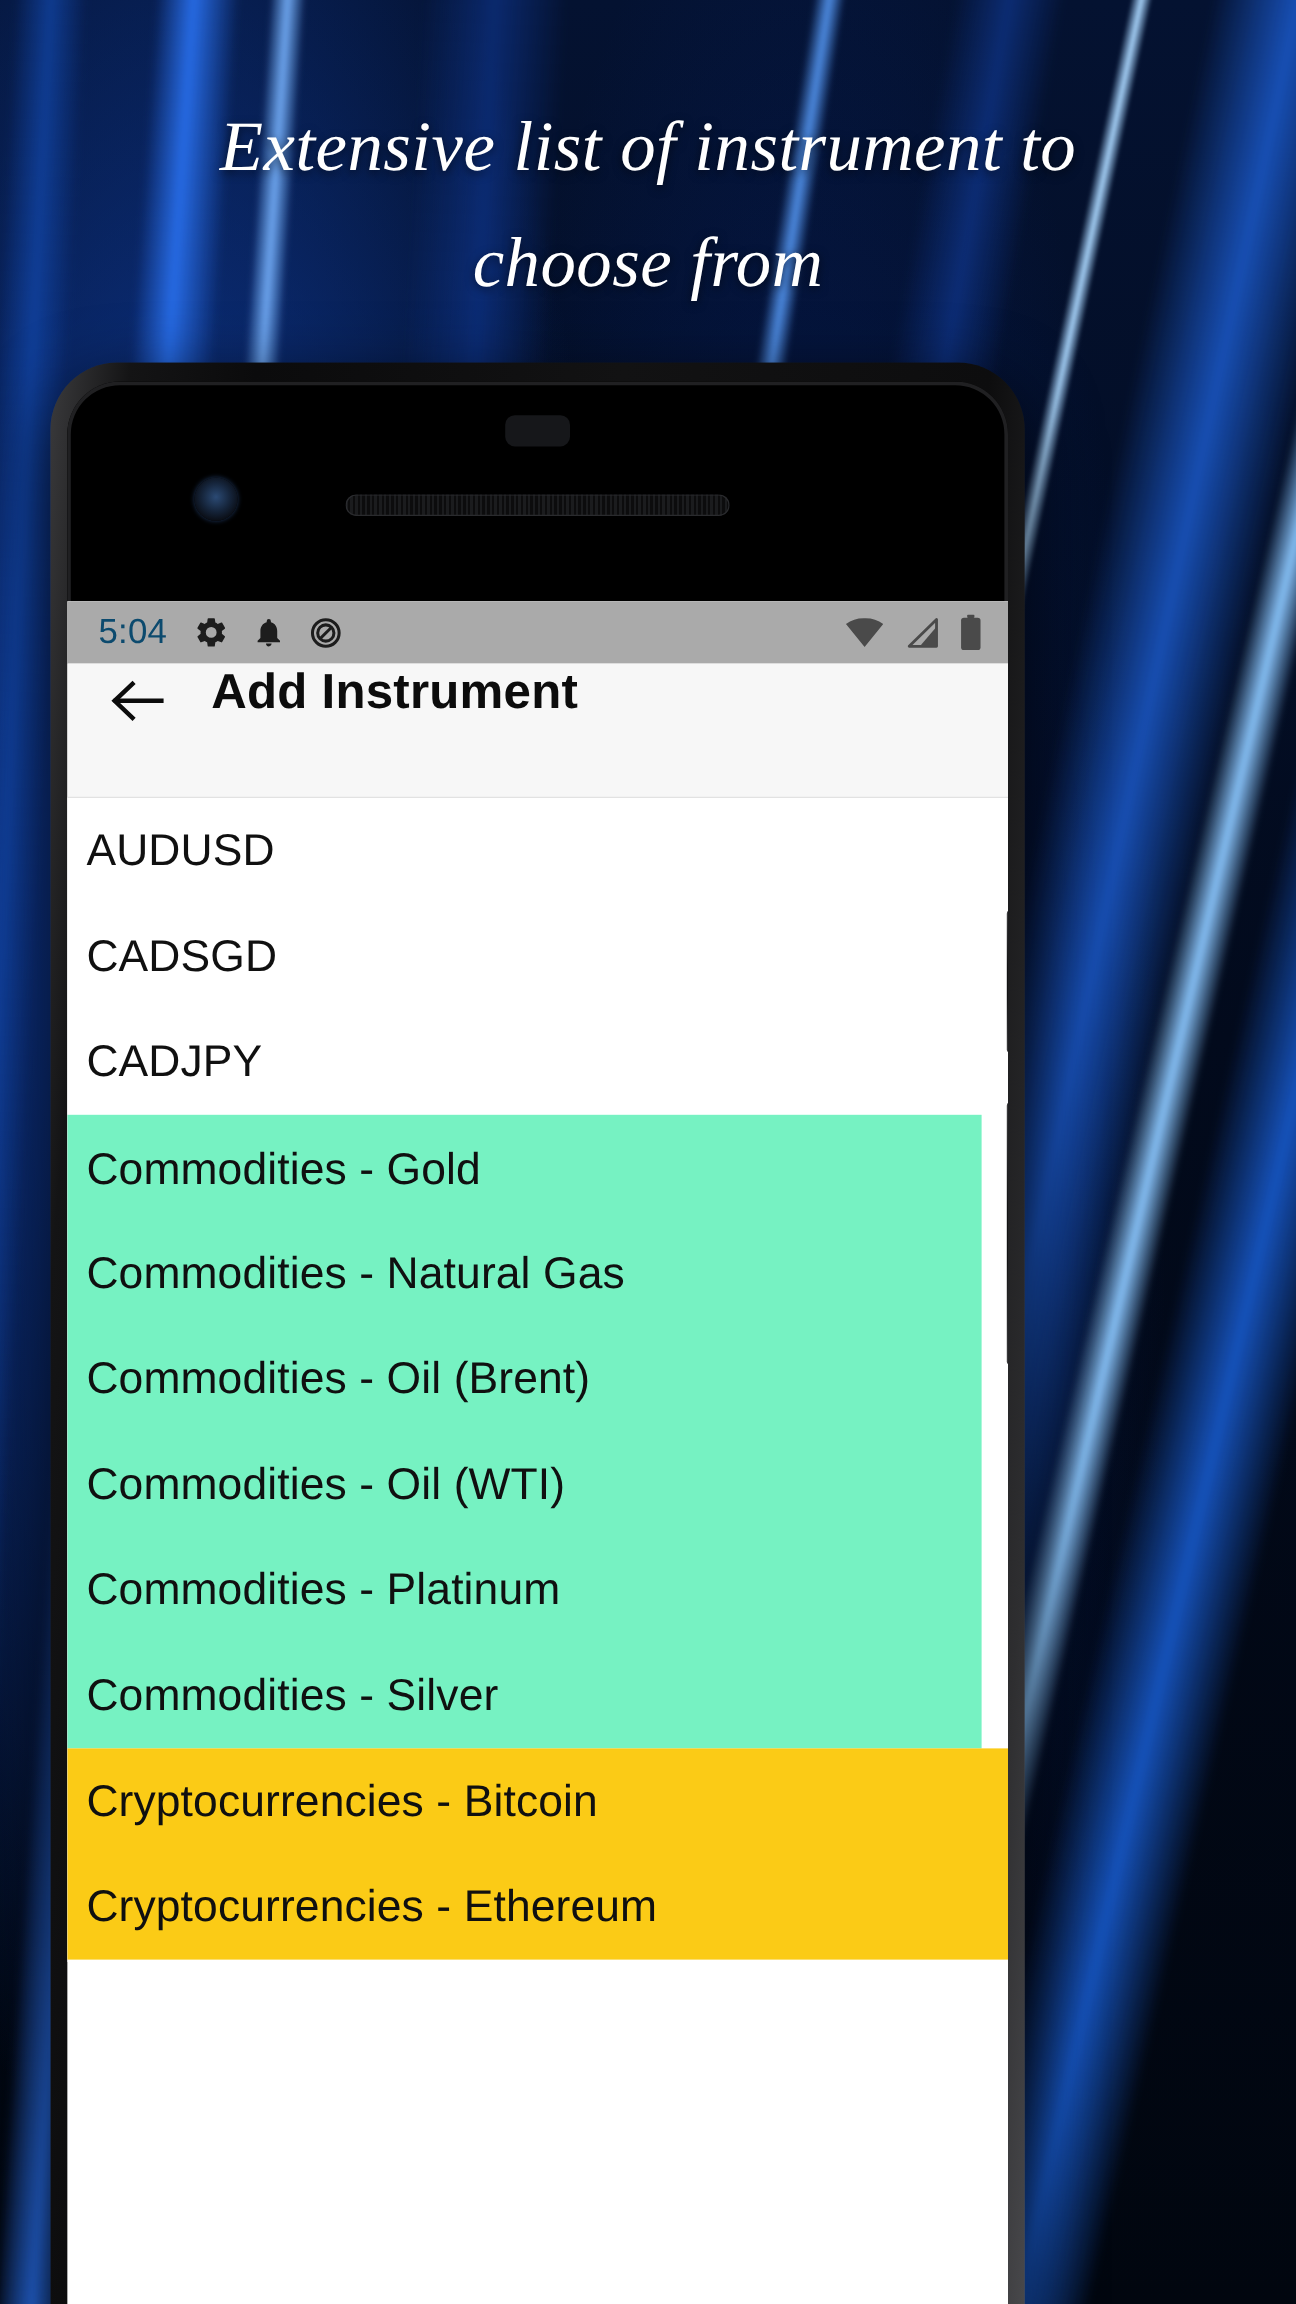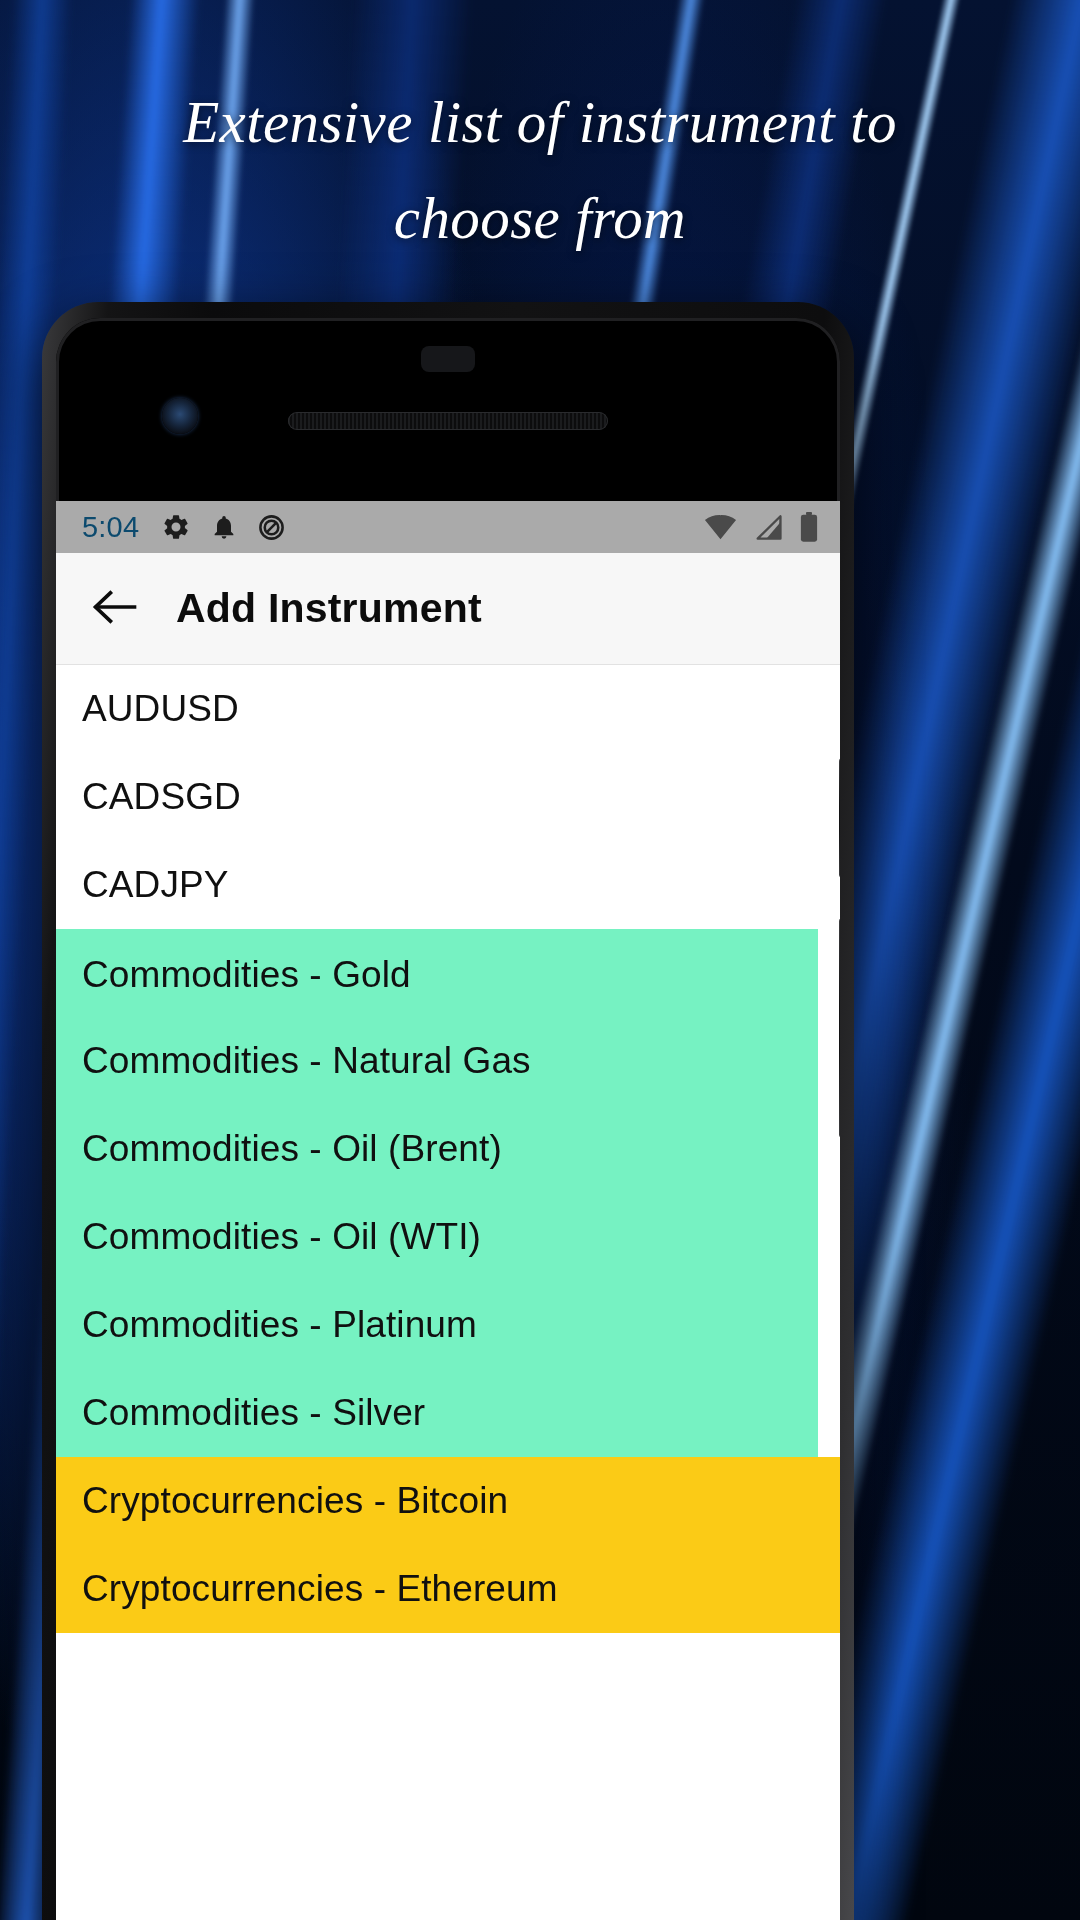--- a/index.html
+++ b/index.html
@@ -134,21 +134,21 @@
     color:#0c4a6e;
   }
   #status-left-icons{ display:flex; align-items:center; gap:19px; margin-left:22px; }
   #status-right-icons{ margin-left:auto; display:flex; align-items:center; gap:17px; }
   .sicon svg{ display:block; }
 
   
   #app-bar{
     height:112px;
     background:#f7f7f7;
-    display:flex; align-items:center;
+    display:flex; align-items:flex-start;
     padding-left:26px;
     border-bottom:1px solid #e2e2e2;
   }
   #back-button{
     width:66px; height:66px;
     display:flex; align-items:center; justify-content:center;
     cursor:pointer;
   }
   #app-bar-title{
     font-size:41px; font-weight:700; color:#0c0c0c;
@@ -157,21 +157,21 @@
 
   
   #instrument-list{
     background:#fff;
     padding-bottom:2px;
   }
   .section{ }
   .list-item{
     height:88px;
     display:flex; align-items:center;
-    padding-left:26px;
+    padding-left:16px;
     font-size:37px;
     color:#101010;
     letter-spacing:.1px;
   }
   .sec-plain{ background:#ffffff; }
   .sec-green{ background:#76f2c2; margin-right:22px; }
   .sec-yellow{ background:#fbcb16; margin-right:0; }
   .sec-green .list-item:first-child{ padding-top:4px; }
 </style>
 </head>

